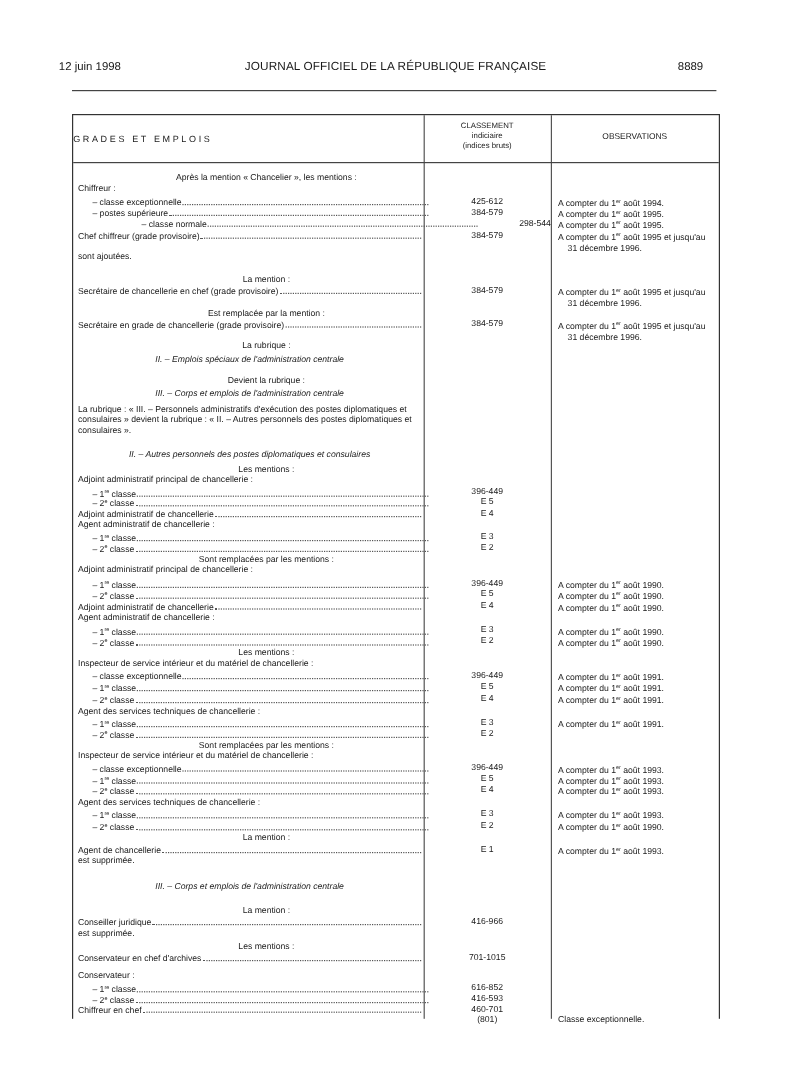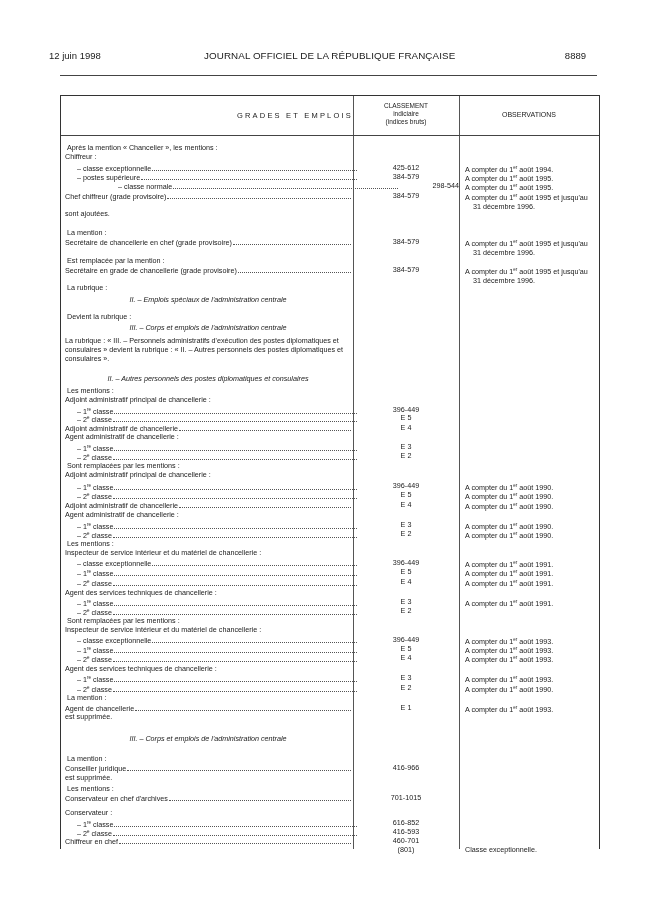--- a/index.html
+++ b/index.html
@@ -13,27 +13,27 @@
   .hdr .title { position: absolute; left: 155px; top: 0; letter-spacing: 0.1px; font-size: 9.8px; }
   .hdr .page { position: absolute; right: 0; top: 0; }
   .hdr-rule { position: absolute; top: 75px; left: 60px; width: 537px; border-top: 1px solid #444; }
 
   .tbl { position: absolute; top: 95px; left: 60px; width: 538px; height: 753px; border: 1px solid #333; border-bottom: none; }
   .col1 { position: absolute; left: 0; top: 0; width: 292px; height: 100%; }
   .col2 { position: absolute; left: 292px; top: 0; width: 106px; height: 100%; border-left: 1px solid #555; }
   .col3 { position: absolute; left: 398px; top: 0; width: 140px; height: 100%; border-left: 1px solid #555; }
   .head-rule { position: absolute; left: 0; top: 39px; width: 538px; border-top: 1px solid #444; }
 
-  .th1 { position: absolute; left: 0; width: 292px; top: 15px; text-align: right; font-size: 7.5px; letter-spacing: 2.2px; }
+  .th1 { position: absolute; left: 0; width: 292px; top: 15px; text-align: left; font-size: 7.5px; letter-spacing: 2.2px; }
   .th2 { position: absolute; left: 292px; width: 106px; top: 6px; text-align: center; font-size: 6.5px; line-height: 7.8px; }
   .th3 { position: absolute; left: 398px; width: 140px; top: 15px; text-align: center; font-size: 7px; }
 
   .r { position: absolute; font-size: 7.2px; line-height: 9px; white-space: nowrap; }
   .g { left: 4px; width: 286px; }
-  .g.ind1 { left: 6px; }
+  .g.ind1 { left: 18px; text-align: center; }
   .g.ind2 { left: 16px; }
   .dots { display: flex; align-items: baseline; }
   .dots .lbl { flex: none; }
   .dots .fill { flex: 1; border-bottom: 1px dotted #555; margin-left: 1px; height: 7px; }
   .c { left: 292px; width: 106px; text-align: center; }
   .o { left: 404px; width: 134px; }
   .o .ind { padding-left: 8px; }
   .it { font-style: italic; }
   .ctr { left: 4px; width: 286px; text-align: center; }
   .wrap { white-space: normal; line-height: 9px; }

